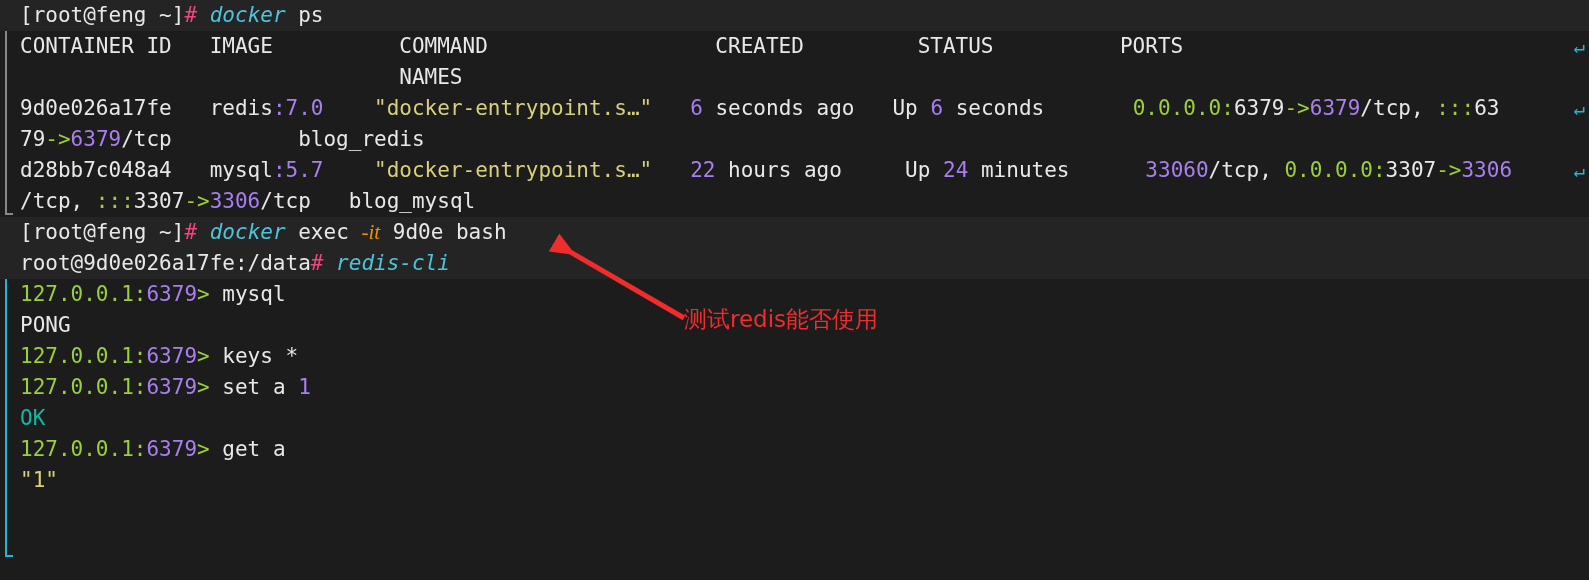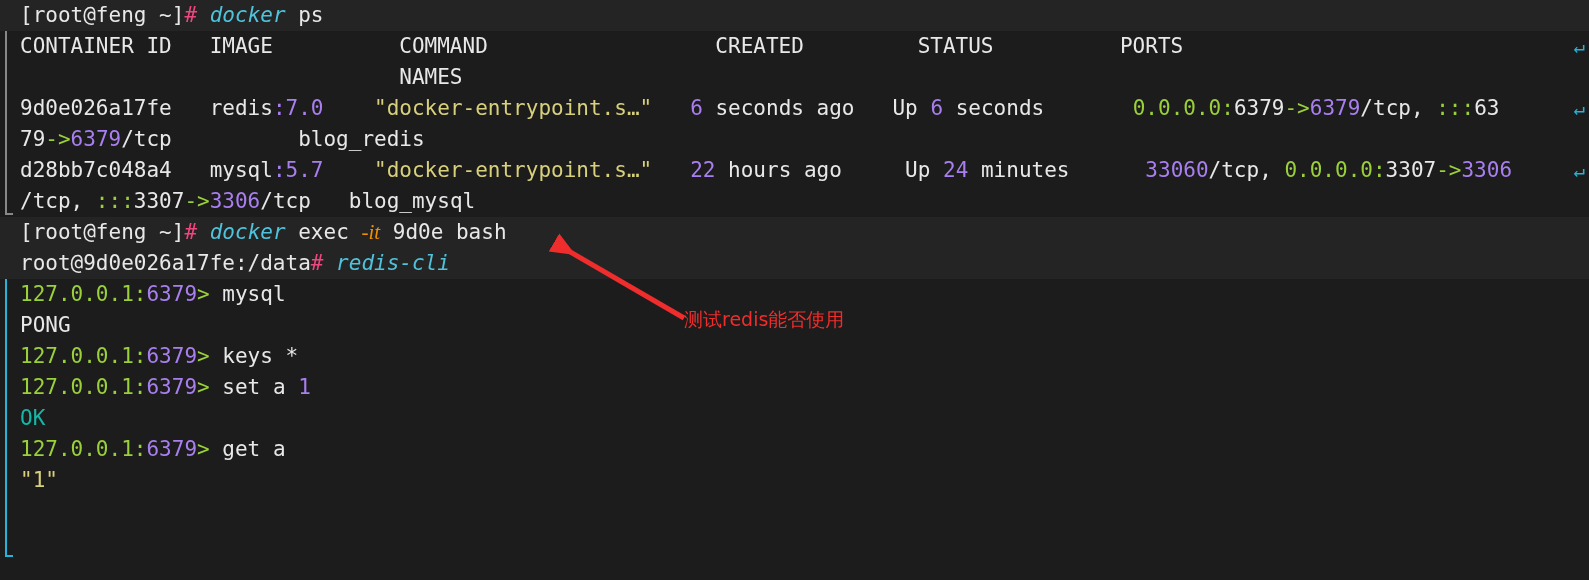--- a/index.html
+++ b/index.html
@@ -104,21 +104,21 @@
   #annotation-layer {
     position: absolute;
     left: 0; top: 0;
     width: 1589px; height: 580px;
     pointer-events: none;
   }
   .anno-text {
     position: absolute;
     color: #ef2d2d;
     font-family: "DejaVu Sans", "Liberation Sans", sans-serif;
-    font-size: 19px;
+    font-size: 23px;
     white-space: pre;
   }
 </style>
 </head>
 <body>
 
 <div id="terminal">
 
   <div class="gutter">
     <div class="blk blk-gray" style="top:4px;">

